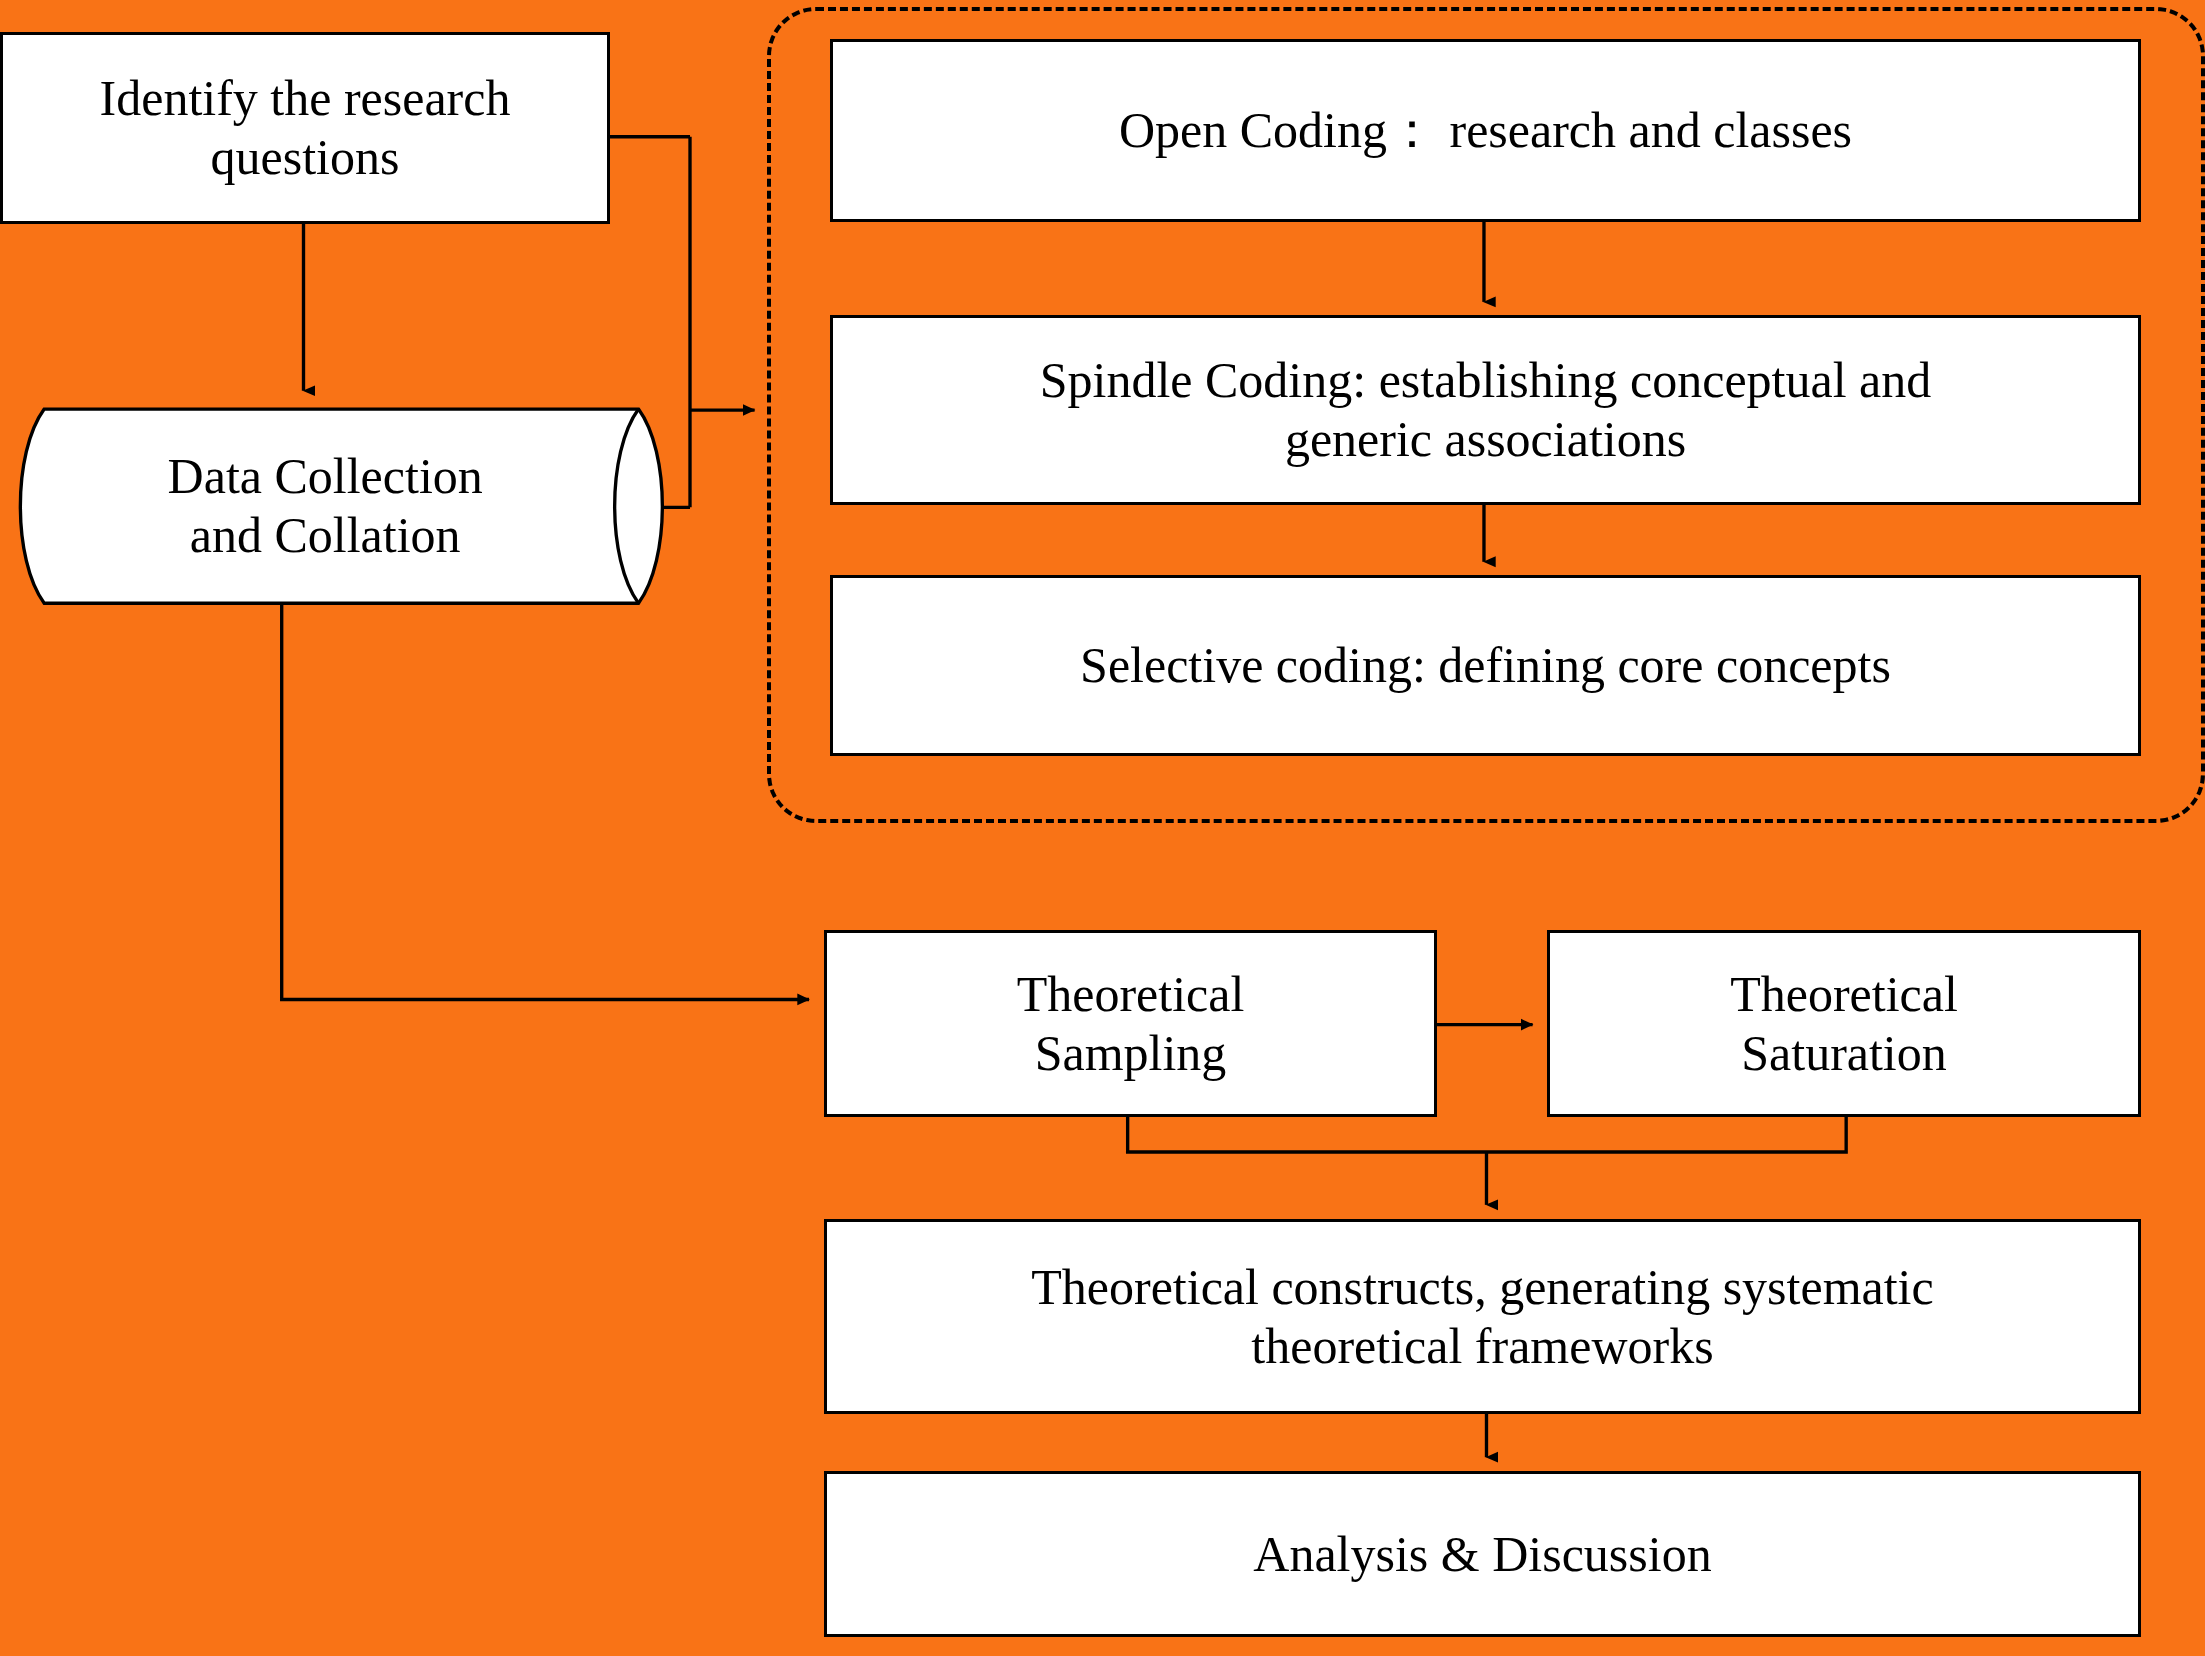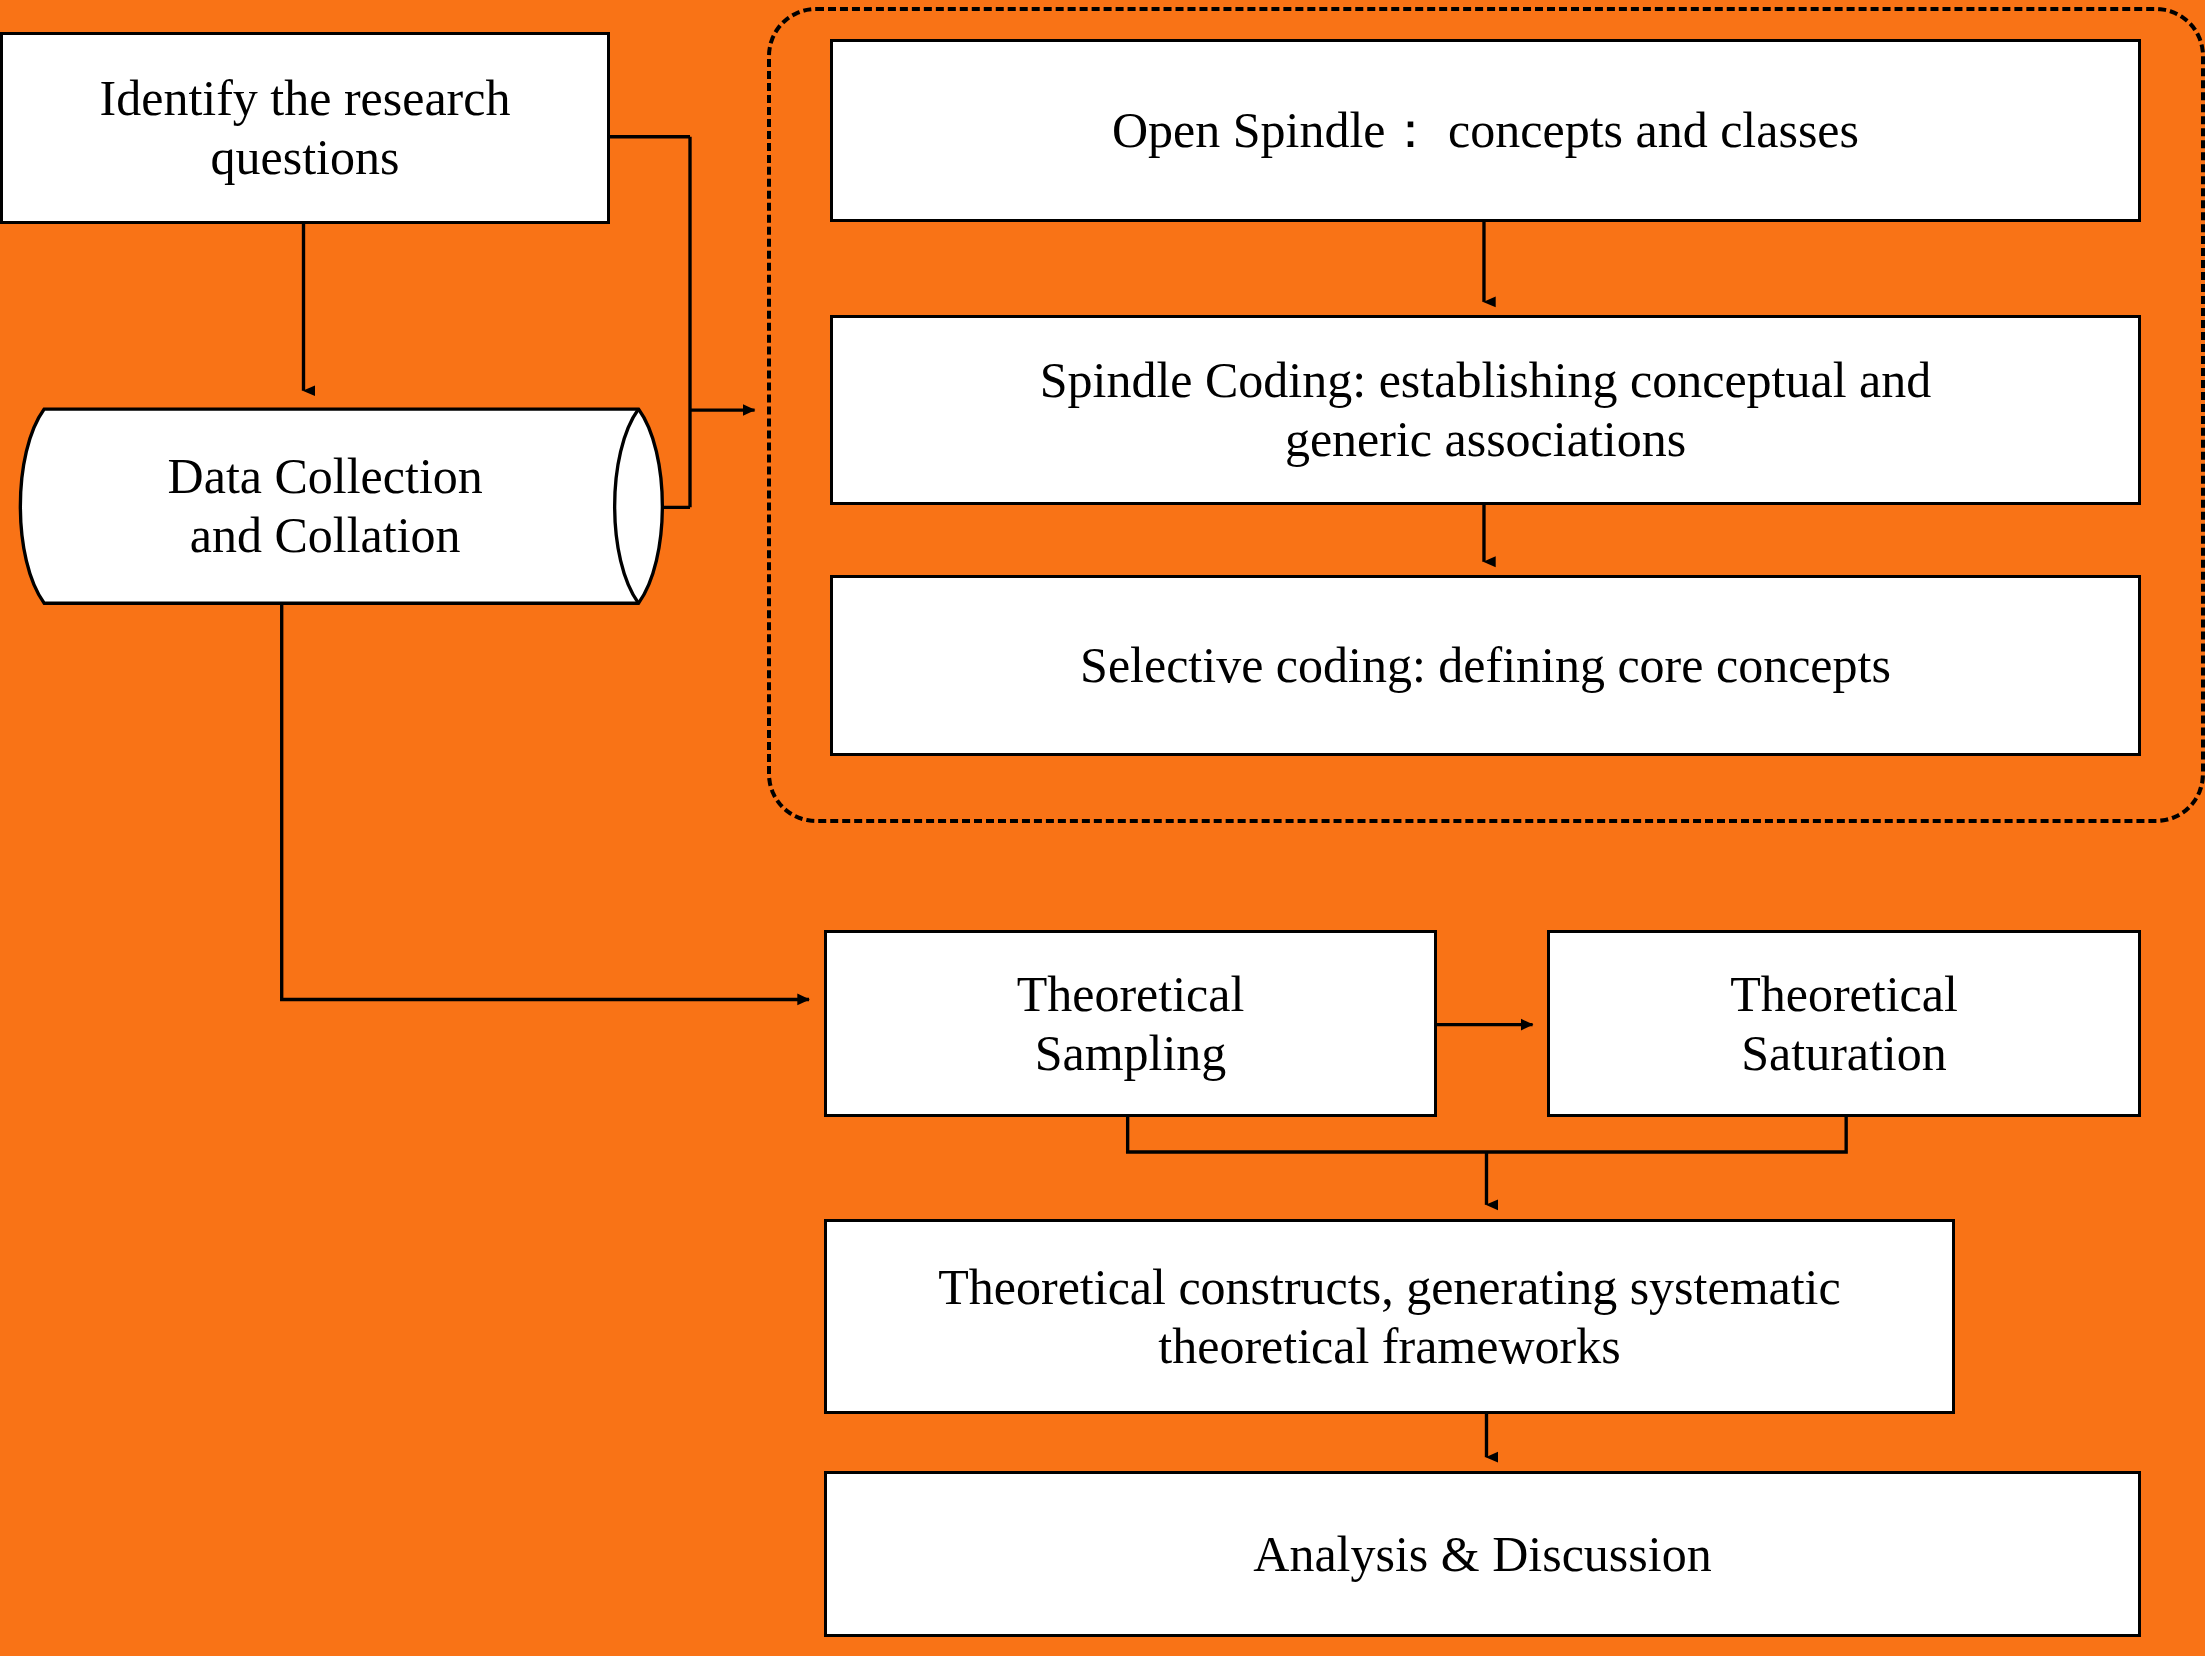--- a/index.html
+++ b/index.html
@@ -45,21 +45,21 @@
     white-space: pre-line;
   }
   
   #n-research   { left: 0px;    top: 32px;   width: 610px;  height: 192px; font-size: 50px; }
   #n-data       { left: 11.7px;   top: 408px;  width: 627px;  height: 195px; font-size: 50px; }
   #n-open       { left: 830px;  top: 39px;   width: 1311px; height: 183px; font-size: 50px; }
   #n-spindle    { left: 830px;  top: 315px;  width: 1311px; height: 190px; font-size: 50px; }
   #n-selective  { left: 830px;  top: 575px;  width: 1311px; height: 181px; font-size: 50px; }
   #n-sampling   { left: 824px;  top: 930px; width: 613px;  height: 187px; font-size: 50px; }
   #n-saturation { left: 1547px; top: 930px; width: 594px;  height: 187px; font-size: 50px; }
-  #n-constructs { left: 824px;  top: 1219px; width: 1131px; height: 195px; font-size: 50px; }
+  #n-constructs { left: 824px;  top: 1219px; width: 1317px; height: 195px; font-size: 50px; }
   #n-analysis   { left: 824px;  top: 1471px; width: 1317px; height: 166px; font-size: 50px; }
 
   
   #cyl-shape { position: absolute; left: 0px; top: 394px; width: 671px; height: 226px; }
   #n-data { border: none; background: transparent; }
 
   
   #dashed-group {
     position: absolute;
     left: 767px;
@@ -141,21 +141,21 @@
     <span class="txt">Identify the research
 questions</span>
   </div>
 
   <div class="node" id="n-data">
     <span class="txt">Data Collection
 and Collation</span>
   </div>
 
   <div class="node rect" id="n-open">
-    <span class="txt">Open Spindle：  concepts and classes</span>
+    <span class="txt">Open Coding：  research and classes</span>
   </div>
 
   <div class="node rect" id="n-selective">
     <span class="txt">Selective coding: defining core concepts</span>
   </div>
 
   <div class="node rect" id="n-spindle">
     <span class="txt">Spindle Coding: establishing conceptual and
 generic associations</span>
   </div>

